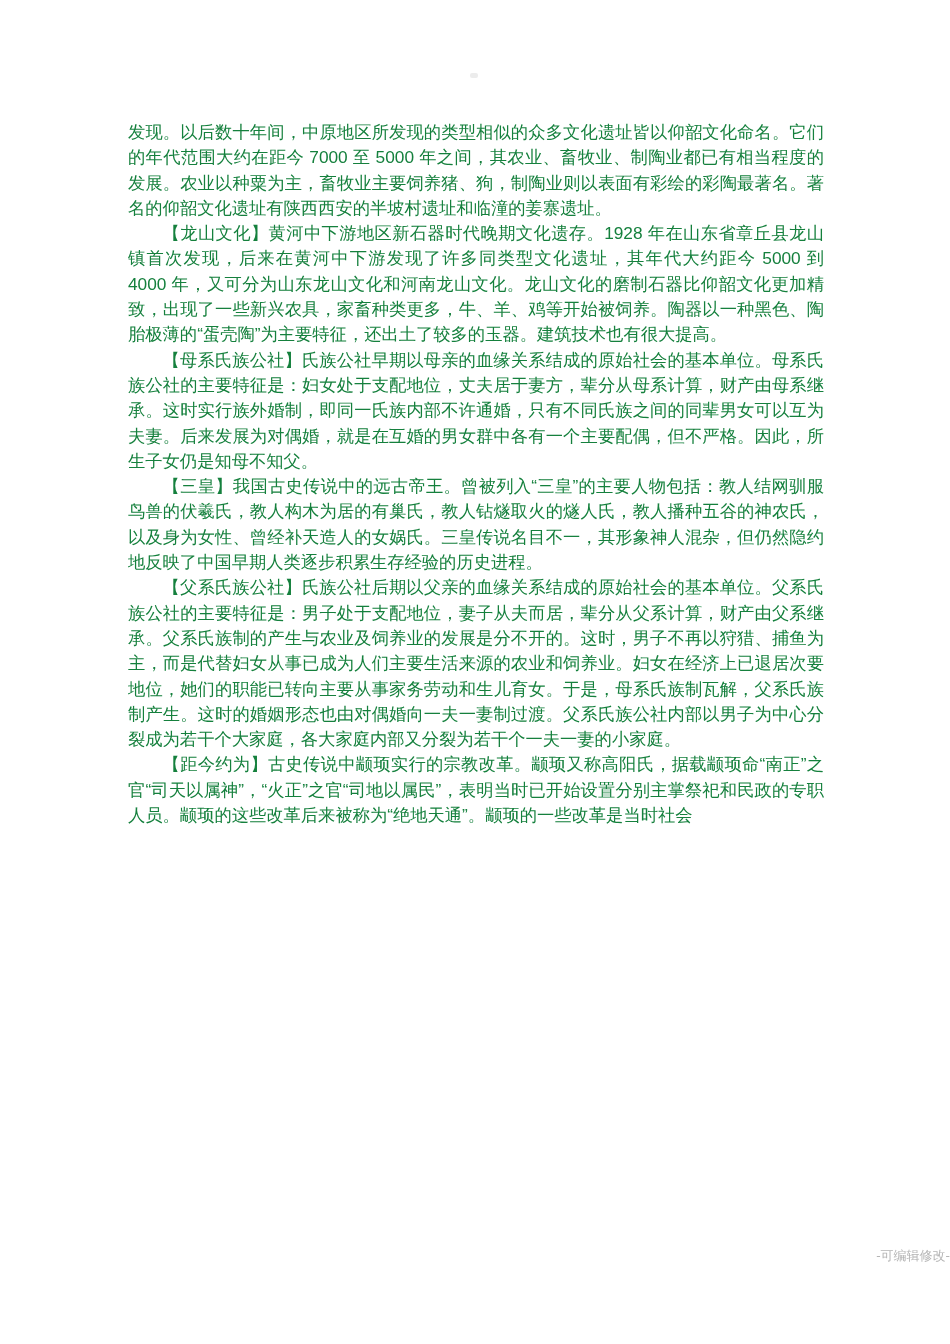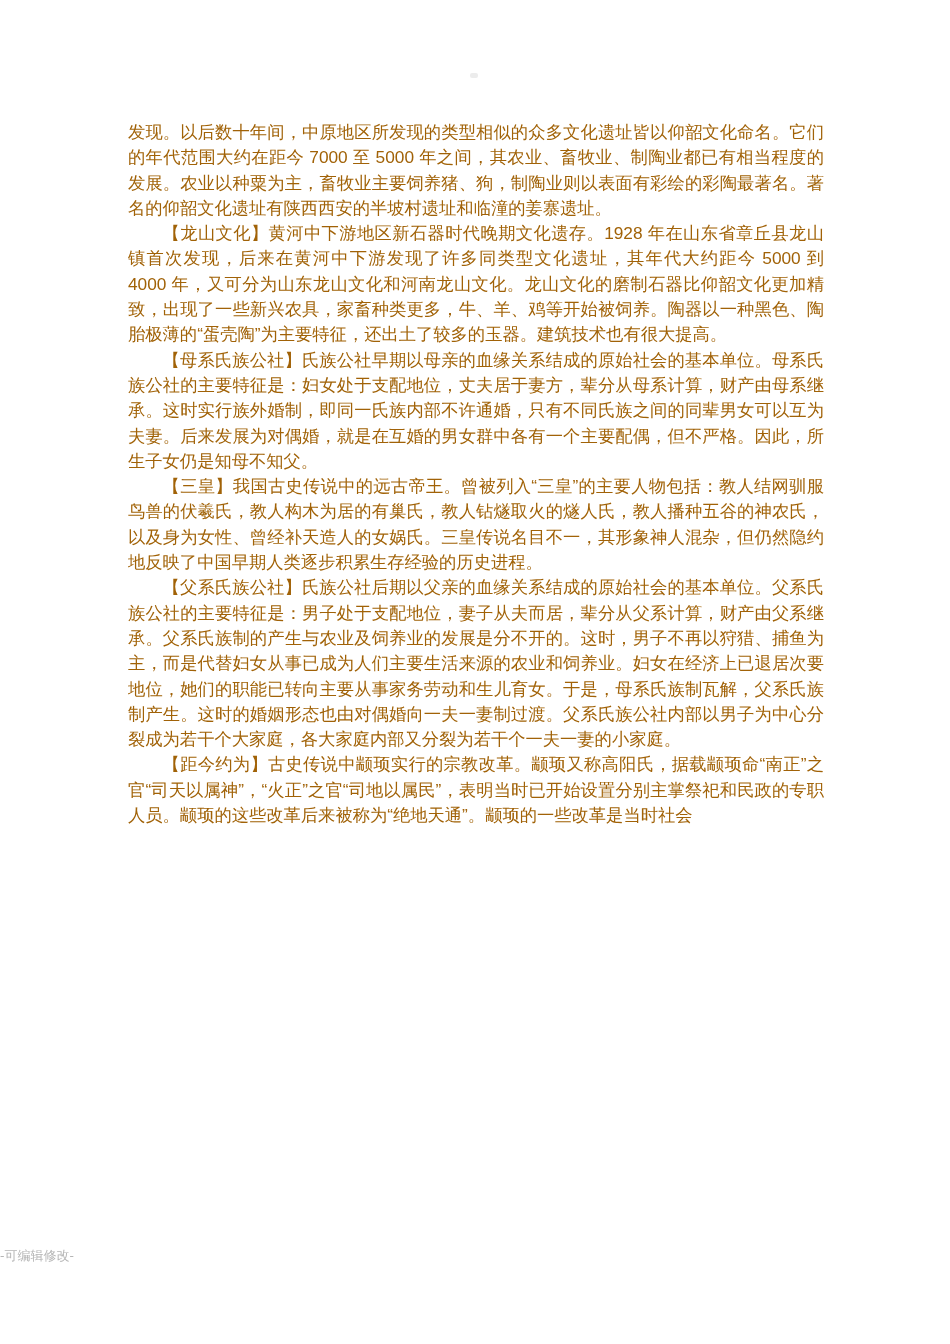--- a/index.html
+++ b/index.html
@@ -13,21 +13,21 @@
     height: 1344px;
     background: #ffffff;
     overflow: hidden;
     font-family: "Liberation Sans", "DejaVu Sans", sans-serif;
   }
   .doc-body {
     position: absolute;
     left: 128px;
     top: 120px;
     width: 696px;
-    color: #a16207;
+    color: #15803d;
     font-size: 17.3px;
     line-height: 25.3px;
     text-align: justify;
     letter-spacing: 0;
   }
   .doc-body p {
     margin: 0;
     padding: 0;
   }
   .doc-body p.indent {
@@ -40,21 +40,21 @@
     width: 8px;
     height: 5px;
     background: #ececec;
     border-radius: 2px;
   }
   .footer {
     position: absolute;
     left: 0;
     top: 1247px;
     width: 100%;
-    text-align: left;
+    text-align: right;
     color: #b5b5b5;
     font-size: 13px;
     font-family: "DejaVu Serif", "Liberation Serif", serif;
   }
 </style>
 </head>
 <body>
 
 <div class="page">
   <div class="smudge"></div>

